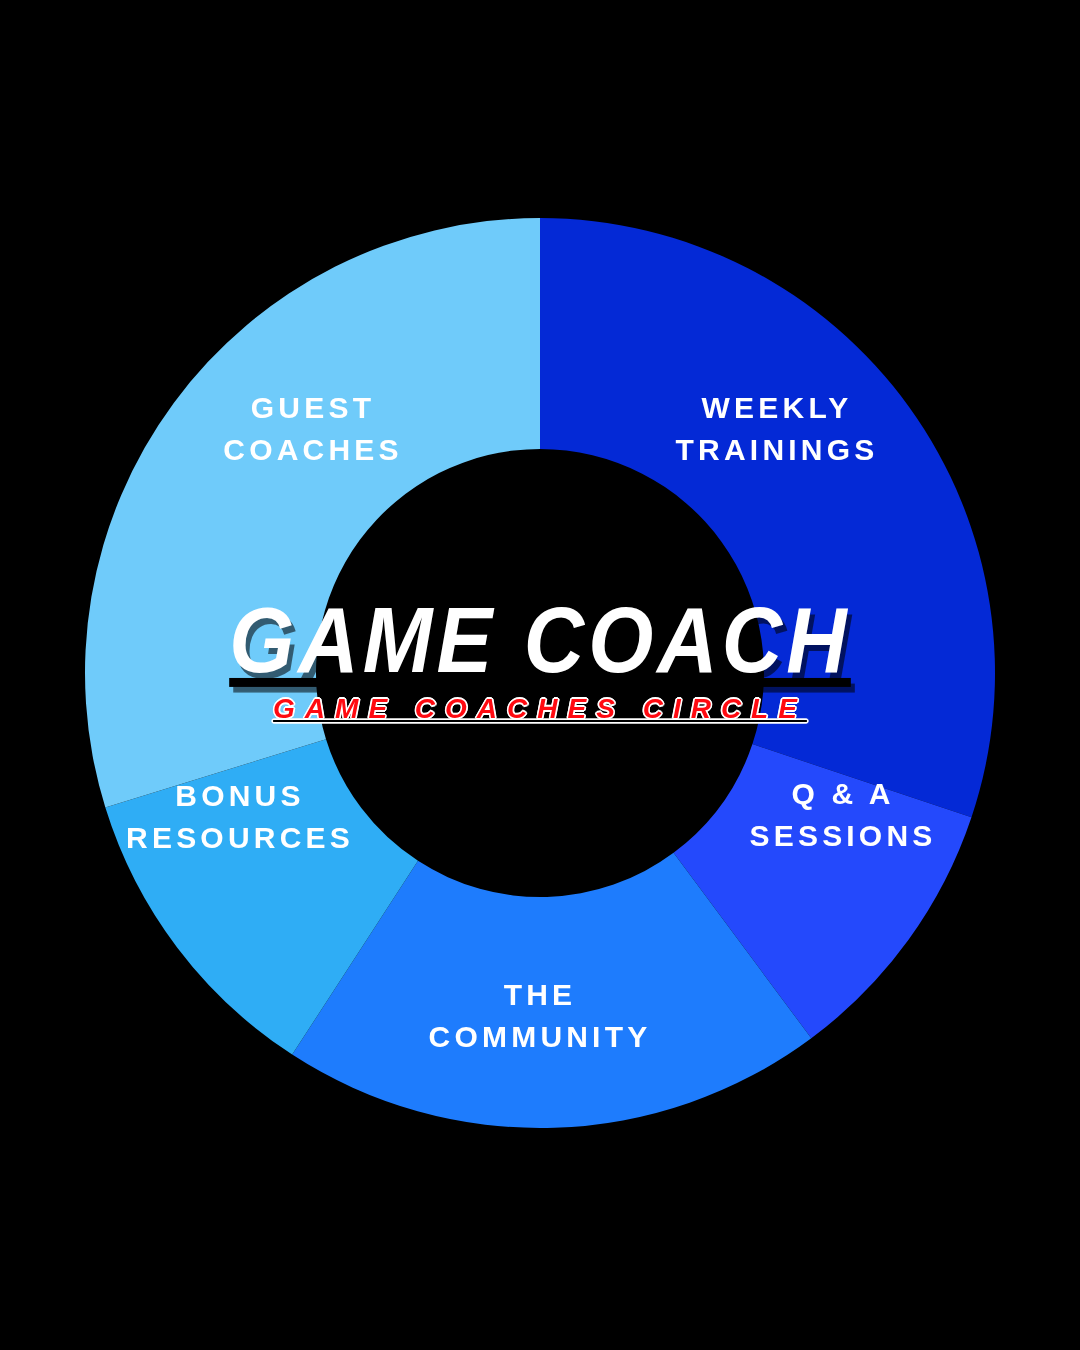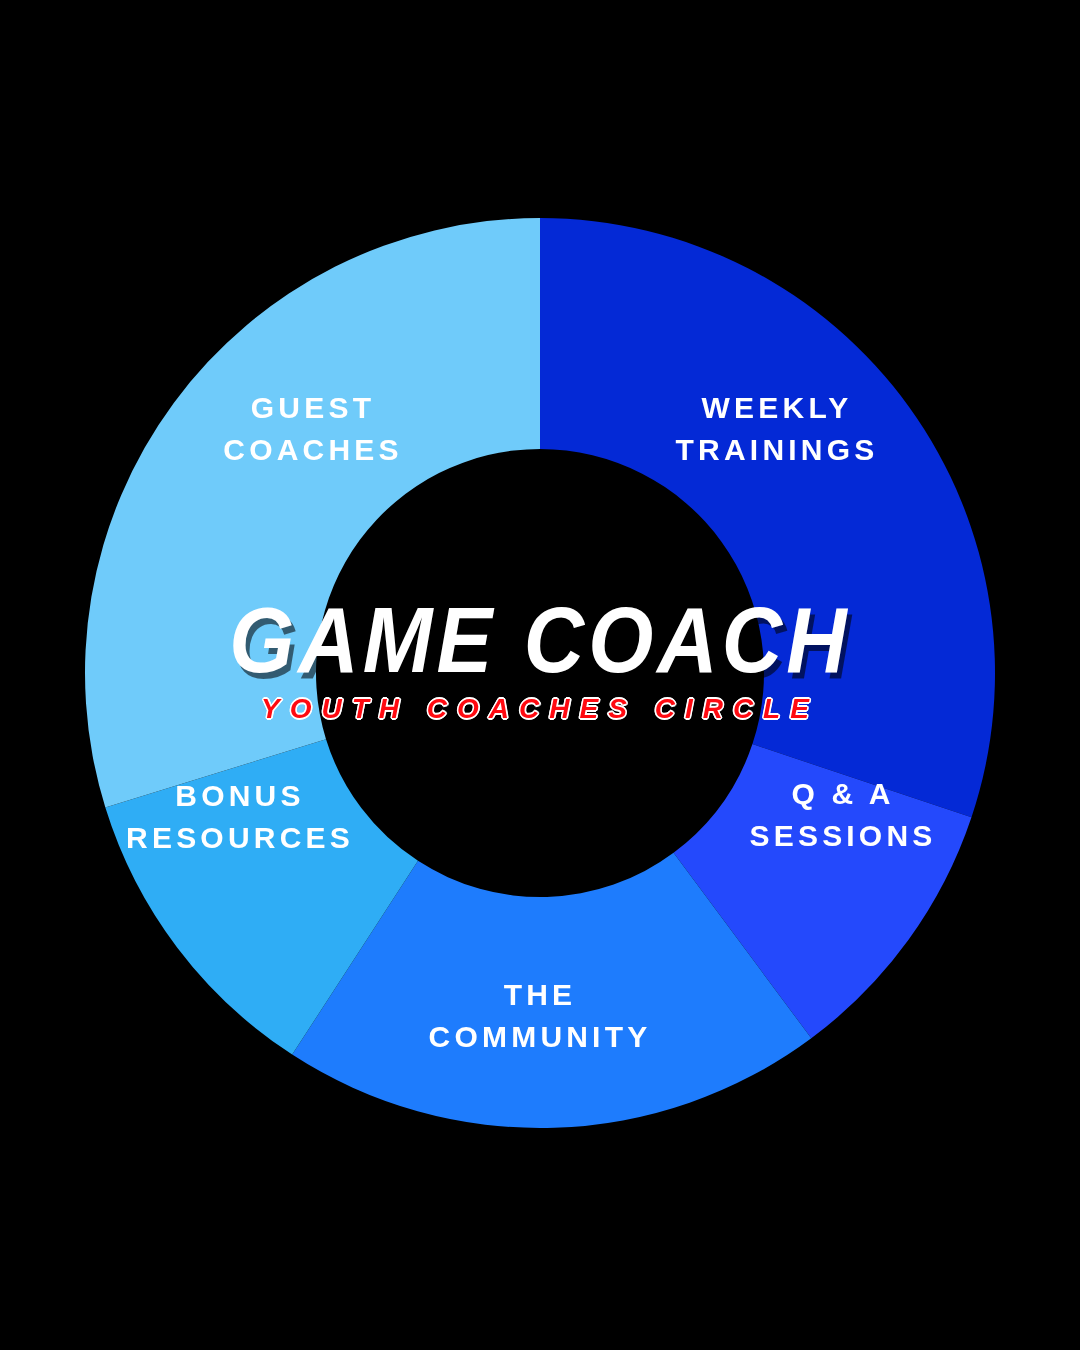--- a/index.html
+++ b/index.html
@@ -21,20 +21,21 @@
     dominant-baseline:middle;
   }
 
   
   #brand{
     position:absolute;
     left:0; right:0;
     top:598px;
     text-align:center;
     pointer-events:none;
+    text-decoration:underline;
   }
   #brand-title{
     display:block;
     color:#ffffff;
     font-family:"Liberation Sans","DejaVu Sans",sans-serif;
     font-weight:700;
     font-style:italic;
     font-size:82px;
     line-height:86px;
     letter-spacing:4px;
@@ -77,16 +78,16 @@
         <text class="seg-label" x="777" y="430"><tspan x="777" dy="-20">WEEKLY</tspan><tspan x="777" dy="42">TRAININGS</tspan></text>
         <text class="seg-label" x="843" y="816"><tspan x="843" dy="-20">Q &amp; A</tspan><tspan x="843" dy="42">SESSIONS</tspan></text>
         <text class="seg-label" x="540" y="1017"><tspan x="540" dy="-20">THE</tspan><tspan x="540" dy="42">COMMUNITY</tspan></text>
         <text class="seg-label" x="240" y="818"><tspan x="240" dy="-20">BONUS</tspan><tspan x="240" dy="42">RESOURCES</tspan></text>
         <text class="seg-label" x="313" y="430"><tspan x="313" dy="-20">GUEST</tspan><tspan x="313" dy="42">COACHES</tspan></text>
       </g>
   </svg>
 
   <div id="brand">
     <span id="brand-title">GAME COACH</span>
-    <span id="brand-sub">YOUTH COACHES CIRCLE</span>
+    <span id="brand-sub">GAME COACHES CIRCLE</span>
   </div>
 
 </div>
 
 </body></html>

